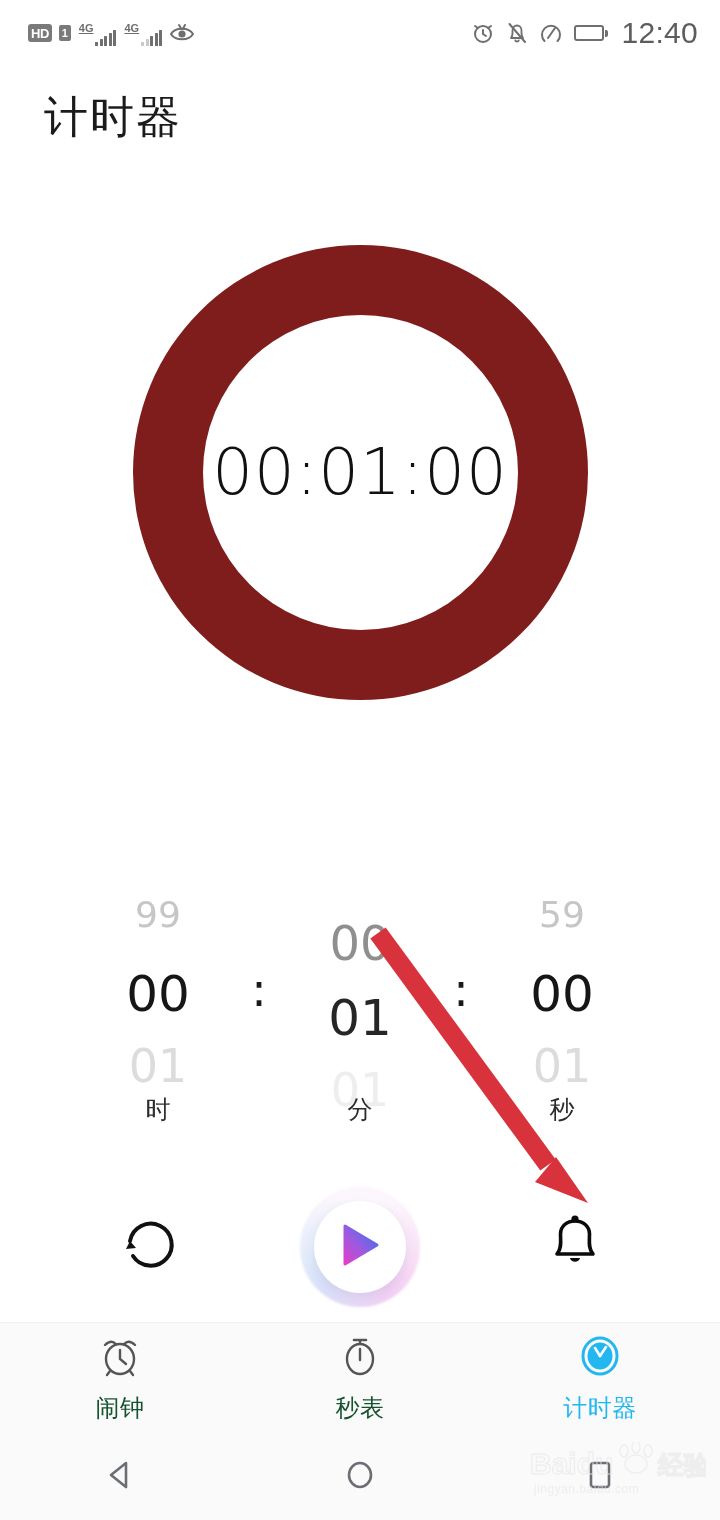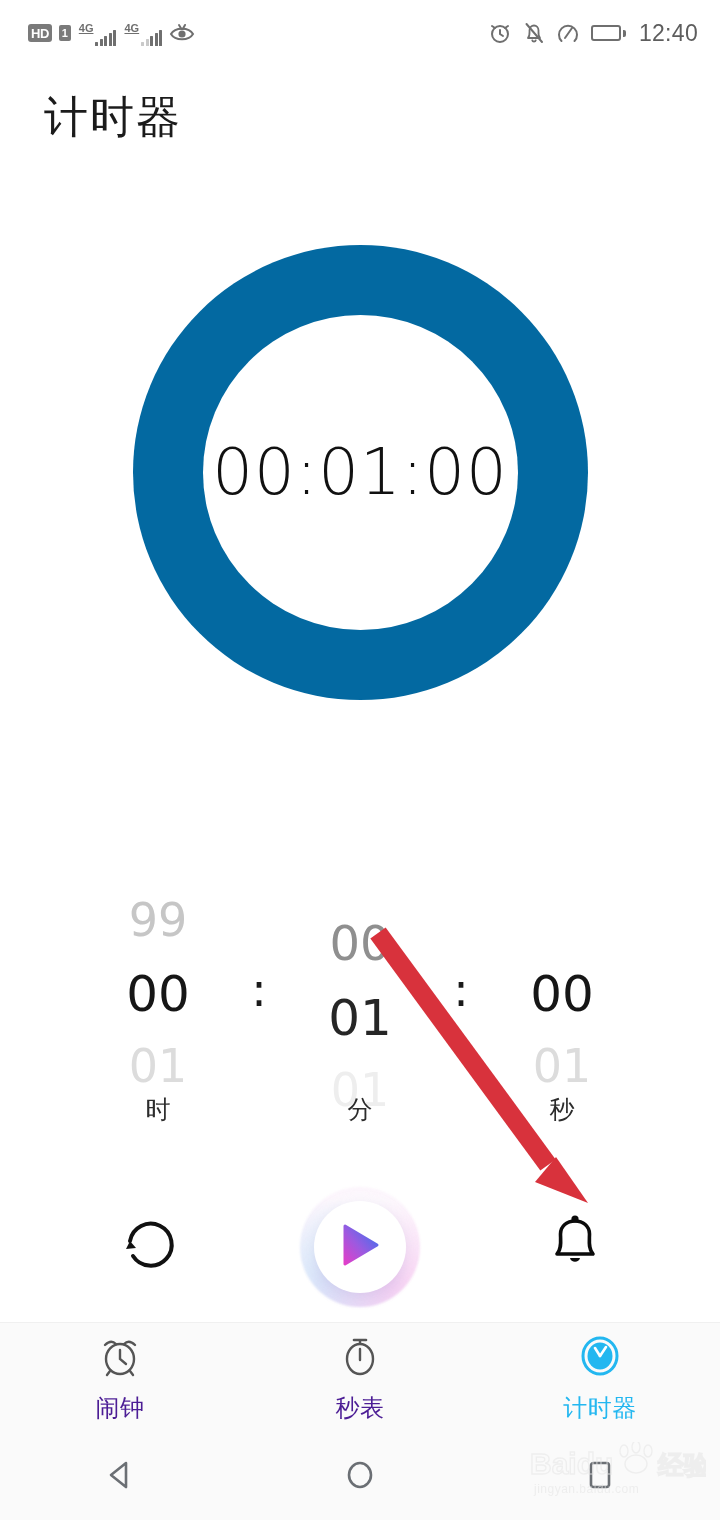--- a/index.html
+++ b/index.html
@@ -115,21 +115,21 @@
     border-radius: 1px;
   }
   .battery-tip {
     width: 3px;
     height: 7px;
     background: #6f6f6f;
     border-radius: 0 2px 2px 0;
     margin-left: 1.5px;
   }
   .clock-text {
-    font-size: 23px;
+    font-size: 30px;
     color: #5d5d5d;
     letter-spacing: 0.3px;
     margin-left: 2px;
   }
 
   
   .page-title {
     position: absolute;
     top: 88px;
     left: 44px;
@@ -148,21 +148,21 @@
     height: 480px;
     display: flex;
     align-items: center;
     justify-content: center;
   }
   .dial-ring {
     position: relative;
     width: 455px;
     height: 455px;
     border-radius: 50%;
-    background: #0369a1;
+    background: #7f1d1d;
     display: flex;
     align-items: center;
     justify-content: center;
   }
   .dial-inner {
     width: 315px;
     height: 315px;
     border-radius: 50%;
     background: #ffffff;
     display: flex;
@@ -197,21 +197,21 @@
   .picker-col .val {
     position: absolute;
     left: 0;
     width: 100%;
     text-align: center;
     font-family: "DejaVu Sans", "Liberation Sans", sans-serif;
     line-height: 1;
   }
   .val.prev {
     top: 12px;
-    font-size: 46px;
+    font-size: 36px;
     color: #c6c6c6;
   }
   .val.sel {
     top: 84px;
     font-size: 50px;
     color: #161616;
     font-weight: 500;
   }
   .val.next {
     top: 158px;
@@ -330,21 +330,21 @@
   .tab {
     flex: 1;
     display: flex;
     flex-direction: column;
     align-items: center;
     justify-content: center;
     gap: 9px;
   }
   .tab-label {
     font-size: 24px;
-    color: #4c1d95;
+    color: #14532d;
     letter-spacing: 0.5px;
   }
   .tab.active .tab-label { color: #23b7f0; }
 
   
   .nav-bar {
     position: absolute;
     top: 1434px;
     left: 0;
     width: 720px;
@@ -481,20 +481,21 @@
       <div class="val sel">01</div>
       <div class="val next">01</div>
       <div class="picker-unit">分</div>
     </div>
 
     <div class="picker-sep">
       <span>:</span>
     </div>
 
     <div class="picker-col seconds">
+      <div class="val prev">59</div>
       <div class="val sel">00</div>
       <div class="val next">01</div>
       <div class="picker-unit">秒</div>
     </div>
 
   </div>
 
   <div class="controls">
 
     <div class="ctrl ctrl-reset">

